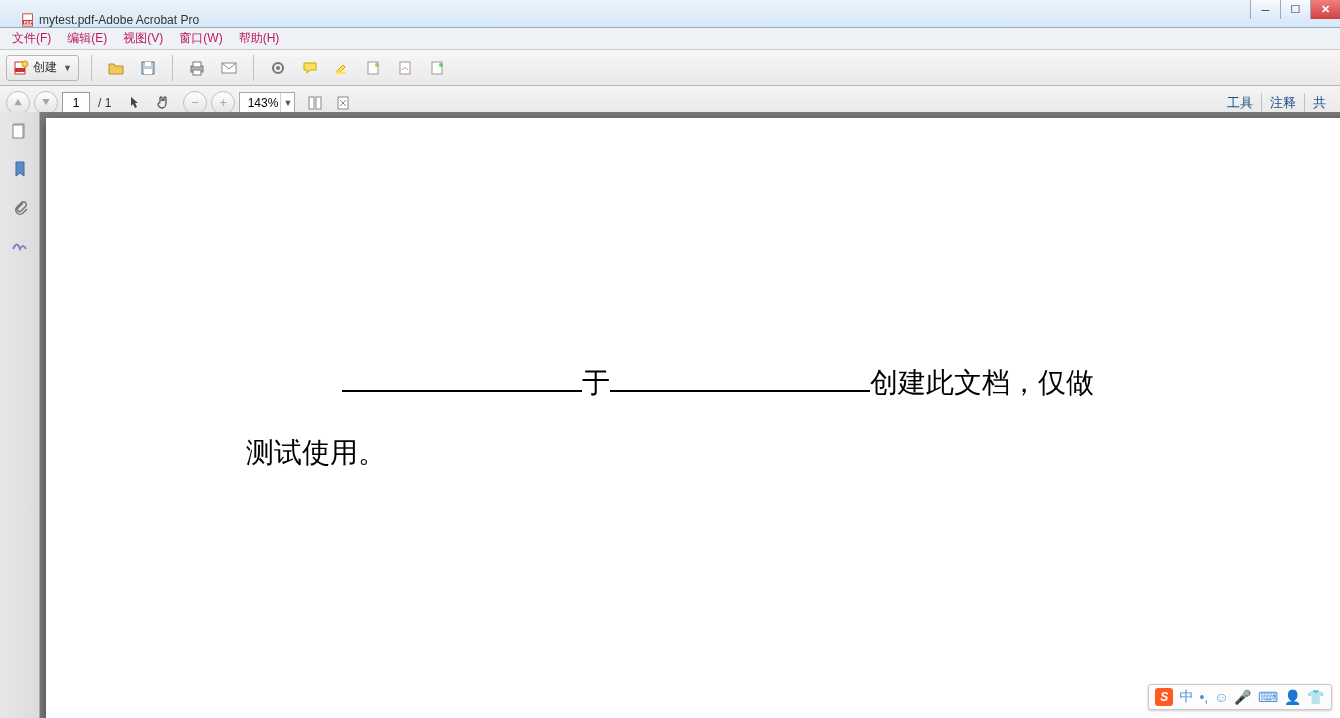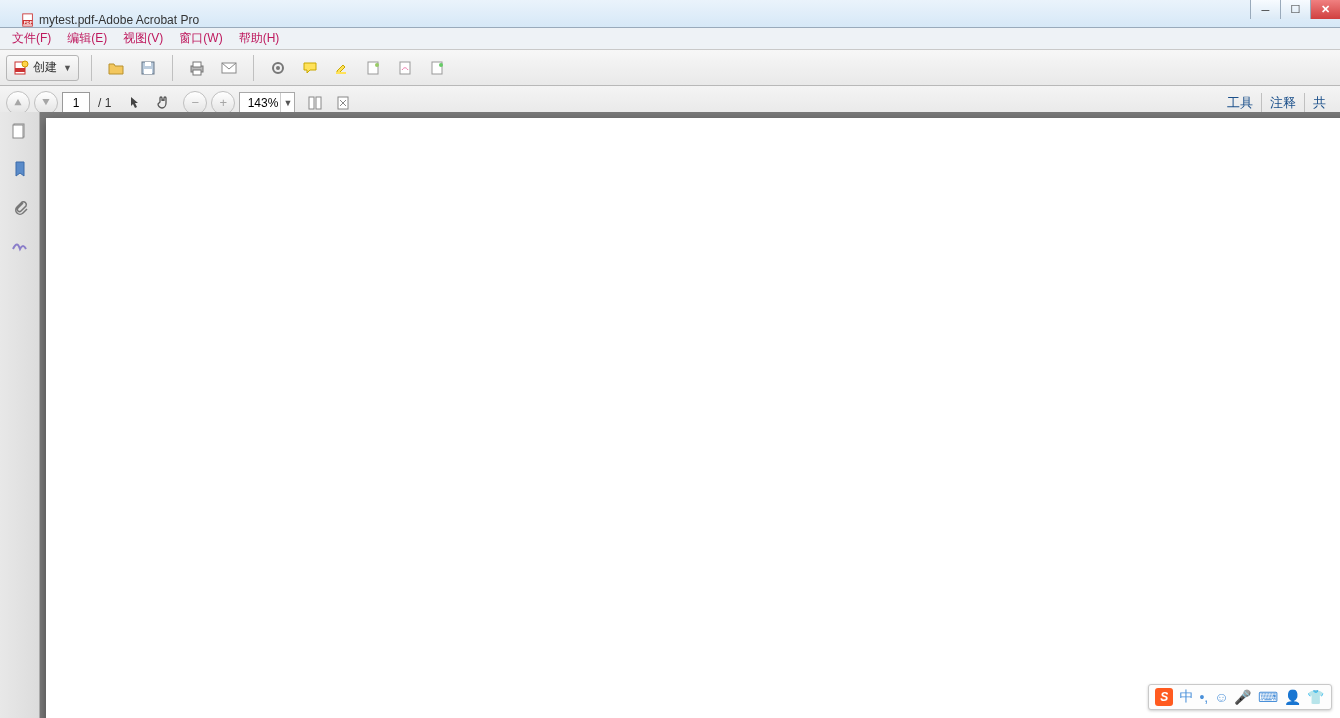--- a/index.html
+++ b/index.html
@@ -220,20 +220,29 @@
         </svg>
       </div>
     <div class="lp-ico">
         <svg width="18" height="16" viewBox="0 0 18 16">
           <path d="M2 12c3-6 5-6 7 0 2-4 4-4 6 0" fill="none" stroke="#8a7dc9" stroke-width="2"></path>
         </svg>
       </div>
   </div>
   <div class="page-wrap">
     <div class="page">
+      <div class="body">
+        <div class="para">
+          <span class="indent"></span><span class="blank" style="width:240px"></span><span>于</span><span class="blank" style="width:260px"></span><span>创建此文档，仅做</span><br>
+          <span>测试使用。</span>
+        </div>
+        <div class="para">
+          
+        </div>
+      </div>
     </div>
   </div>
 </div>
 
 <div class="ime-bar">
   <div class="s-logo">S</div>
   <span class="ime-ico">中</span>
   <span class="ime-ico">•,</span>
   <span class="ime-ico">☺</span>
   <span class="ime-ico">🎤</span>

